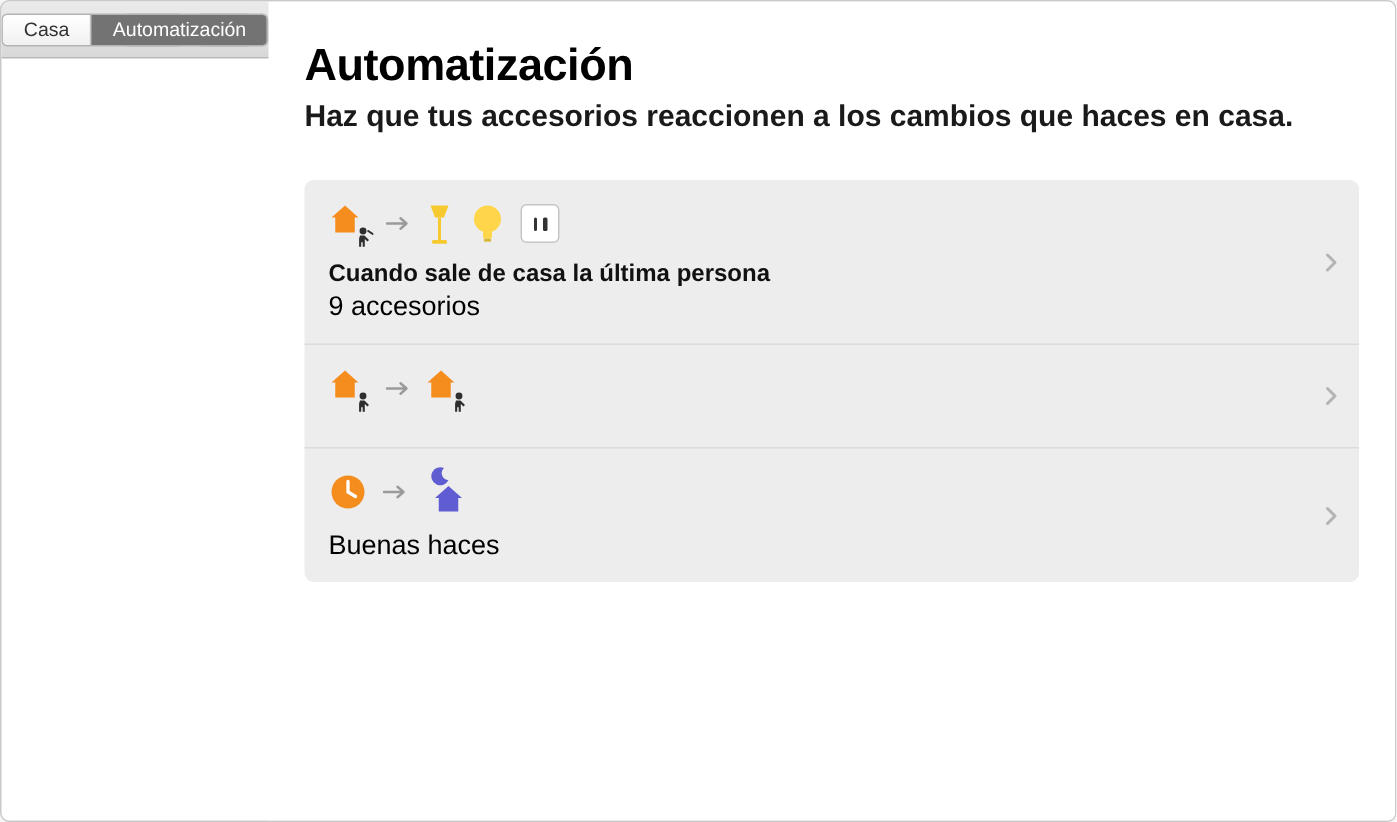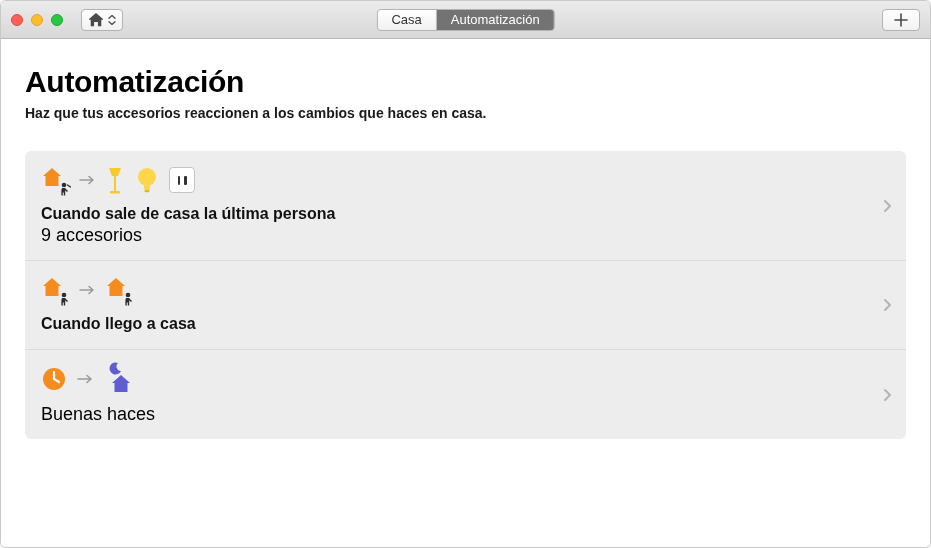--- a/index.html
+++ b/index.html
@@ -17,21 +17,21 @@
       overflow: hidden;
     }
 
     .window {
       width: 100%;
       height: 100%;
       background: #fff;
       border-radius: 6px;
       border: 1px solid #c9c9c9;
       display: flex;
-      flex-direction: column;
+      flex-direction: row;
       overflow: hidden;
     }
 
     
     .toolbar {
       height: 38px;
       background: linear-gradient(to bottom, #ebebeb, #d8d8d8);
       border-bottom: 1px solid #b9b9b9;
       display: flex;
       align-items: center;
@@ -112,21 +112,21 @@
     }
 
     .page-title {
       font-size: 30px;
       font-weight: 700;
       color: #000;
       margin-bottom: 6px;
       letter-spacing: -0.3px;
     }
     .page-subtitle {
-      font-size: 14px;
+      font-size: 20px;
       font-weight: 600;
       color: #1a1a1a;
       margin-bottom: 30px;
     }
 
     .card {
       background: #ededed;
       border-radius: 6px;
       overflow: hidden;
     }
@@ -338,21 +338,20 @@
           <span class="composite-home-person">
             <svg class="home-shape" viewBox="0 0 22 22">
               <path d="M11 2 L20 10 L17.5 10 L17.5 20 L4.5 20 L4.5 10 L2 10 Z" fill="#f58d1e"></path>
             </svg>
             <svg class="person-badge" width="12" height="14" viewBox="0 0 12 14">
               <circle cx="5" cy="3" r="2.3" fill="#2e2e2e"></circle>
               <path d="M3 6 L6 6 L9 9 L8 10 L6.2 8.3 L6.2 13.5 L4.8 13.5 L4.8 10.5 L3.8 10.5 L3.8 13.5 L2.4 13.5 L2.4 8 Z" fill="#2e2e2e"></path>
             </svg>
           </span>
         </div>
-        <div class="row-title">Cuando llego a casa</div>
         <span class="chevron">
           <svg width="9" height="14" viewBox="0 0 9 14">
               <path d="M2 2 L7 7 L2 12" stroke="#b4b4b4" stroke-width="2" fill="none" stroke-linecap="round" stroke-linejoin="round"></path>
             </svg>
         </span>
       </div>
 
       <div class="automation-row">
         <div class="icon-line">
           <span class="glyph">

